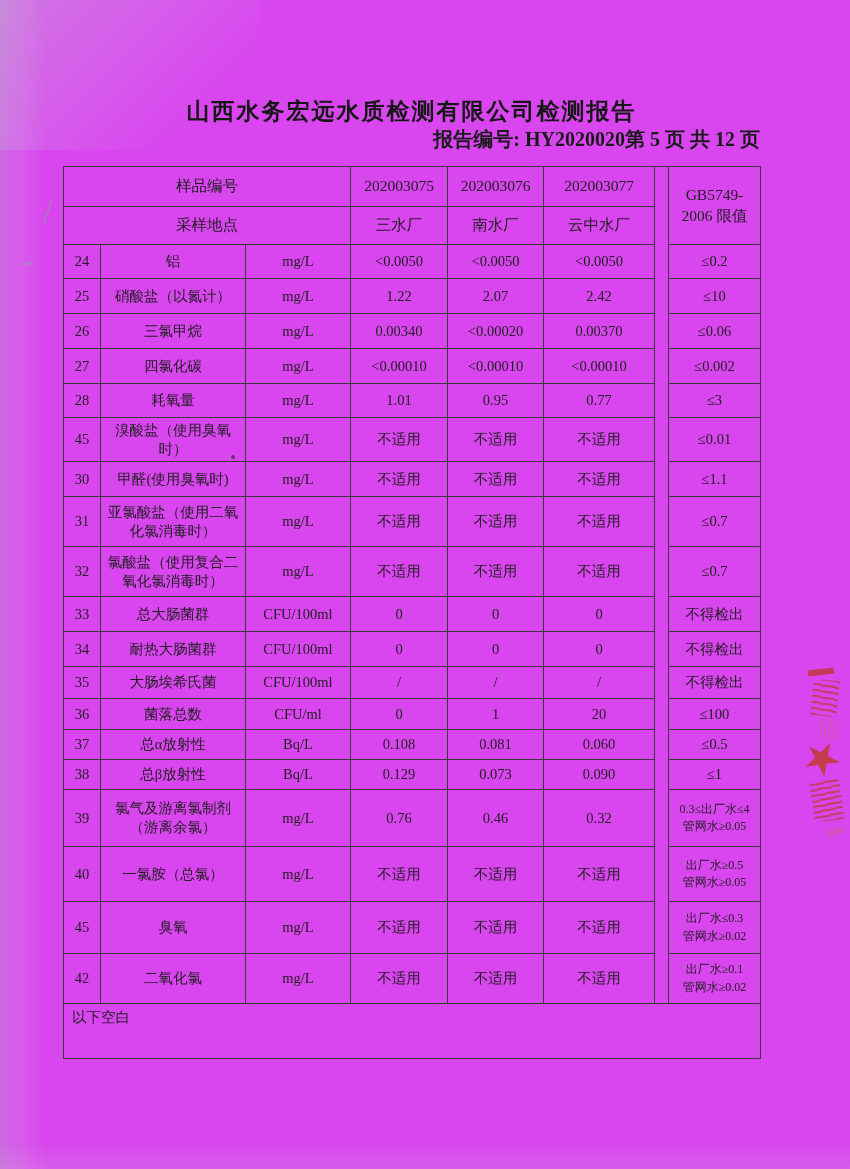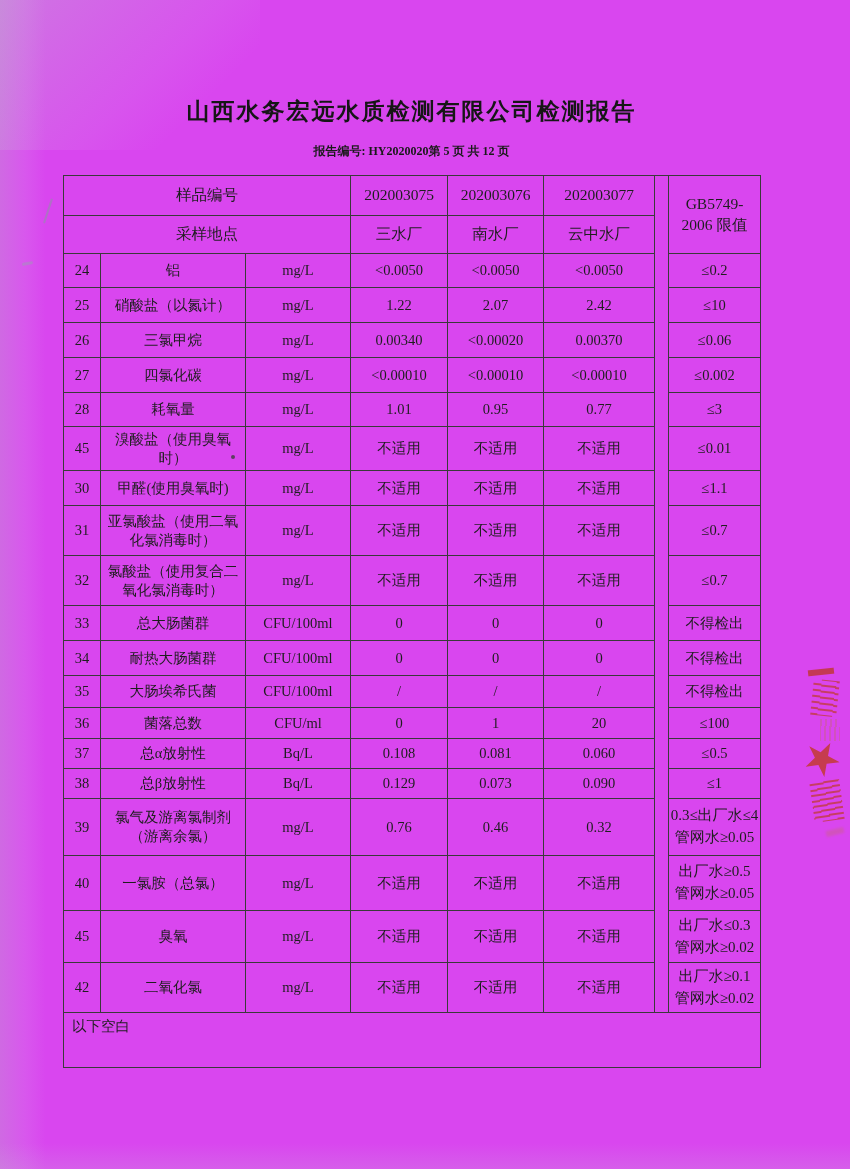--- a/index.html
+++ b/index.html
@@ -45,27 +45,27 @@
     background:#3c3c3c;opacity:.8;border-radius:50%;
   }
 
   .title{
     position:absolute;left:63px;top:96px;width:697px;
     text-align:center;
     font-size:23px;font-weight:bold;letter-spacing:2px;
     color:#161616;
   }
   .meta-row{
-    position:absolute;left:63px;top:143px;width:697px;
-    display:flex;justify-content:center;align-items:baseline;
-    font-size:12px;font-weight:600;color:#1a1a1a;
+    position:absolute;left:63px;top:126px;width:697px;
+    display:flex;justify-content:flex-end;align-items:baseline;
+    font-size:20px;font-weight:600;color:#1a1a1a;
   }
 
   table.report{
-    position:absolute;left:63px;top:175px;
+    position:absolute;left:63px;top:166px;
     width:697px;
     border-collapse:collapse;
     table-layout:fixed;
     font-size:14.5px;
     color:#1e1e1e;
     padding-left:40px;
   }
   table.report td{
     border:1.6px solid #3a3a3a;
     text-align:center;
@@ -73,21 +73,21 @@
     padding:1px 3px;
     line-height:1.3;
     overflow:hidden;
   }
   td.c-name{text-align:left;padding:2px 4px 2px 7px;}
   td.c-no{padding:1px 0;}
   td.gap{border-top:1.6px solid #3a3a3a;border-bottom:1.6px solid #3a3a3a;background:transparent;padding:0;}
   td.limit-h{font-size:15px;line-height:1.9;}
   tr.h1 td, tr.h2 td{font-size:15.5px;}
   td.c-limit span{display:block;}
-  td.c-limit.sm{font-size:15px;line-height:1.45;padding:1px 1px;}
+  td.c-limit.sm{font-size:12px;line-height:1.45;padding:1px 1px;}
   tr.blank-row td{
     text-align:left;vertical-align:top;
     padding:4px 8px;font-size:14.5px;
   }
 
   
   .stamp{
     position:absolute;right:-6px;top:663px;width:62px;height:185px;
     pointer-events:none;
   }

